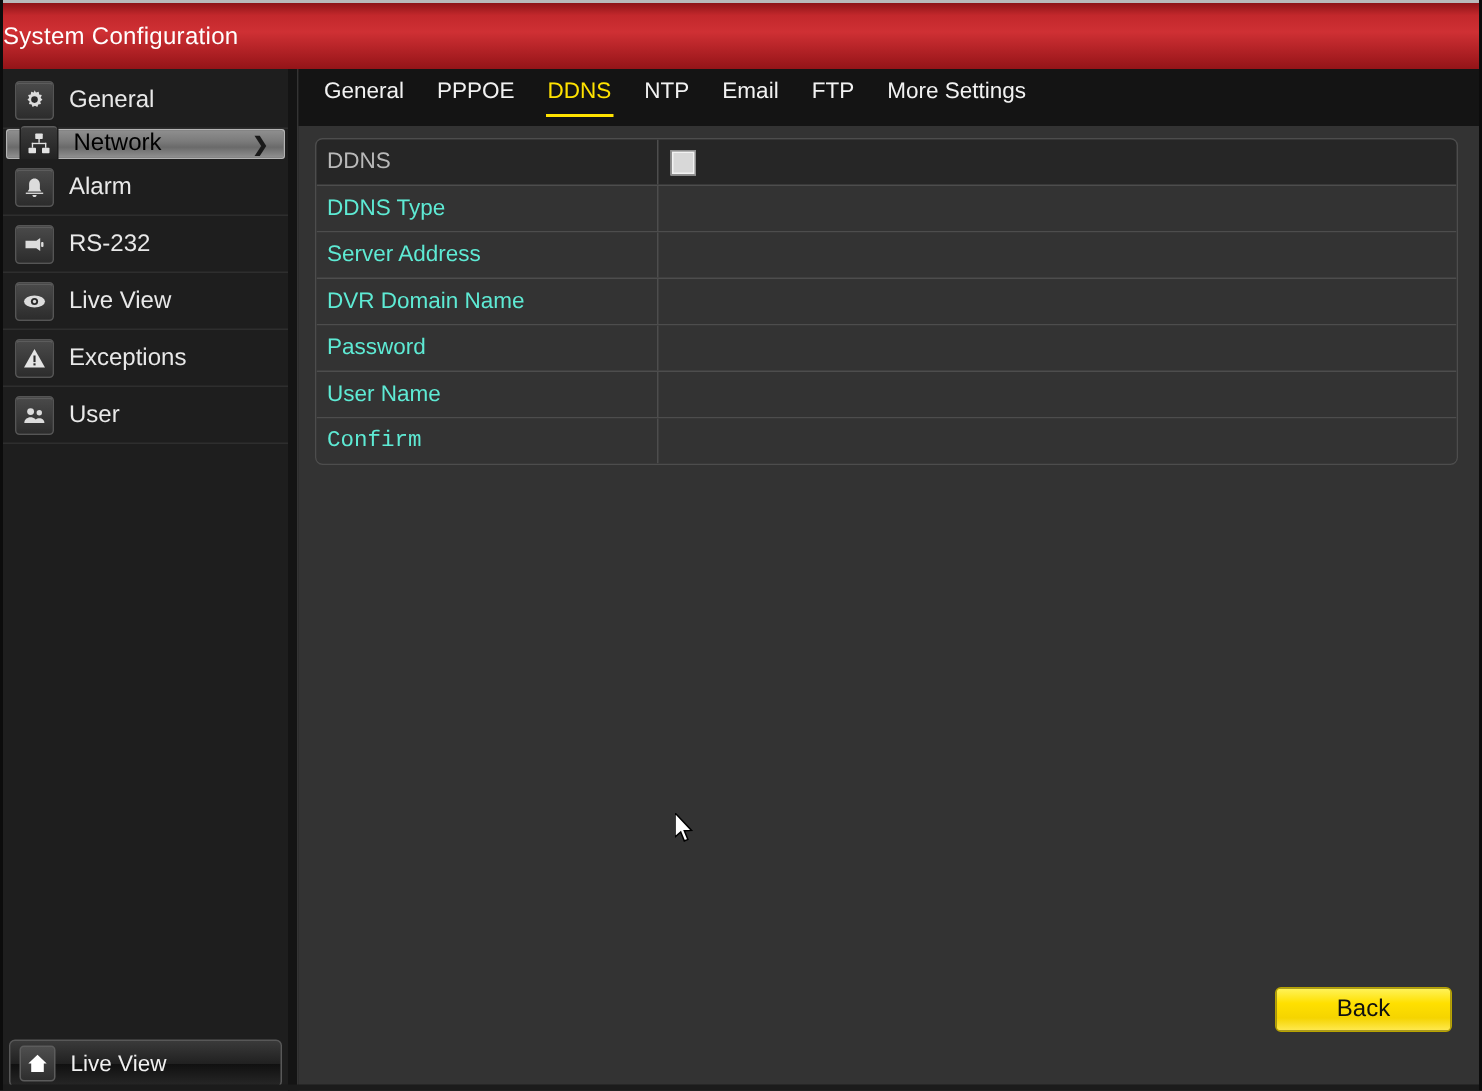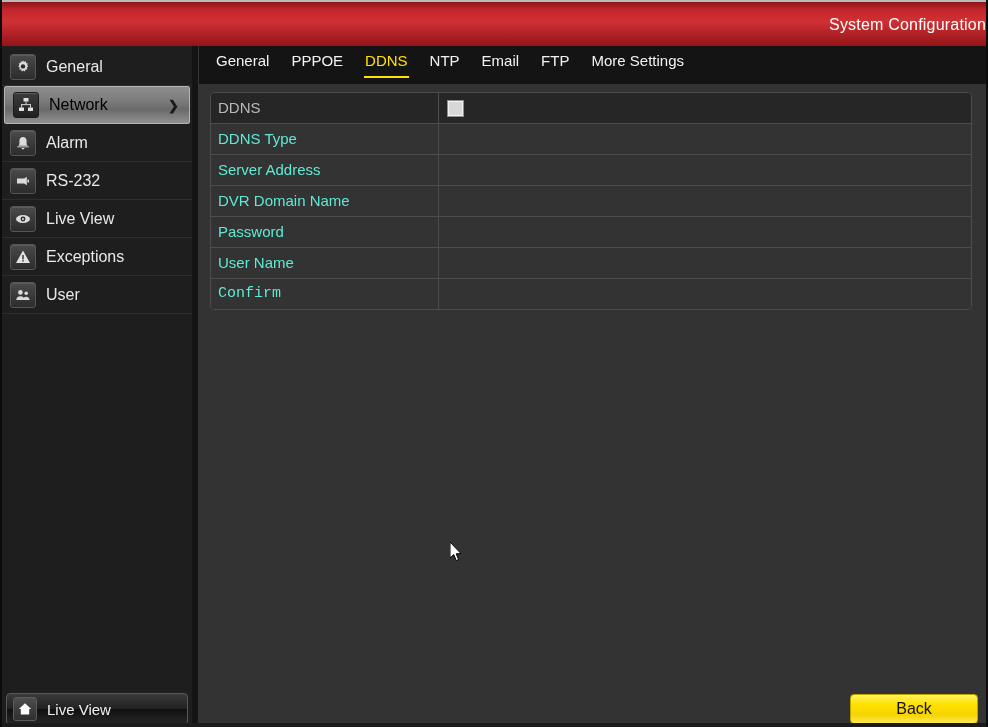--- a/index.html
+++ b/index.html
@@ -34,21 +34,21 @@
     height: 46px;
     background: linear-gradient(to bottom, #8d1418 0%, #c3282c 18%, #cf3034 42%, #a81d21 78%, #8e1216 100%);
     border-top: 2px solid #b9babb;
   }
   .titlebar-text {
     position: absolute;
     left: 0; top: 0;
     width: 984px;
     height: 46px;
     line-height: 46px;
-    text-align: right;
+    text-align: left;
     color: #ffffff;
     font-size: 16px;
     letter-spacing: 0.2px;
   }
 
   
   .sidebar {
     position: absolute;
     left: 0;
     top: 46px;
@@ -71,21 +71,21 @@
     padding-left: 8px;
     border-bottom: 1px solid #2e2e2e;
     background: #1e1e1e;
   }
   .side-item.selected {
     background: linear-gradient(to bottom, #8e8e8e 0%, #7b7b7b 40%, #6a6a6a 62%, #909090 100%);
     border: 1px solid #b4b4b4;
     border-radius: 2px;
     margin: 0 2px;
     width: 186px;
-    height: 38px;
+    height: 20px;
   }
   .side-ico {
     width: 24px;
     height: 24px;
     flex: 0 0 24px;
     border-radius: 3px;
     background: linear-gradient(to bottom, #4a4a4a, #2c2c2c);
     border: 1px solid #555;
     box-shadow: inset 0 1px 0 #5c5c5c;
     display: flex;
@@ -262,22 +262,22 @@
   .btn-apply {
     left: 525px;
     top: 640px;
     width: 116px;
     background: linear-gradient(to bottom, #3b3b3b 0%, #222222 48%, #111111 52%, #2d2d2d 100%);
     border: 1px solid #666;
     color: #ffffff;
   }
   .btn-back {
     left: 651px;
-    top: 648px;
-    width: 128px;
+    top: 612px;
+    width: 118px;
     background: linear-gradient(to bottom, #fff35a 0%, #ffe000 35%, #f5d400 70%, #ffe94f 100%);
     border: 1px solid #b9a400;
     color: #111111;
   }
 
   
   .cursor {
     position: absolute;
     left: 448px;
     top: 542px;

